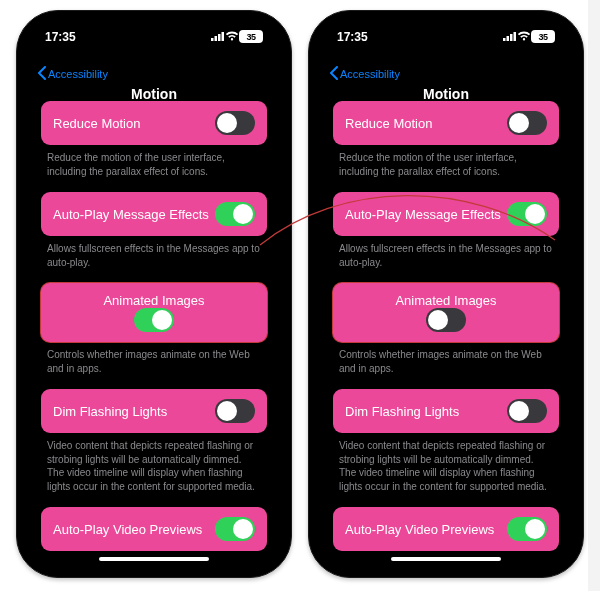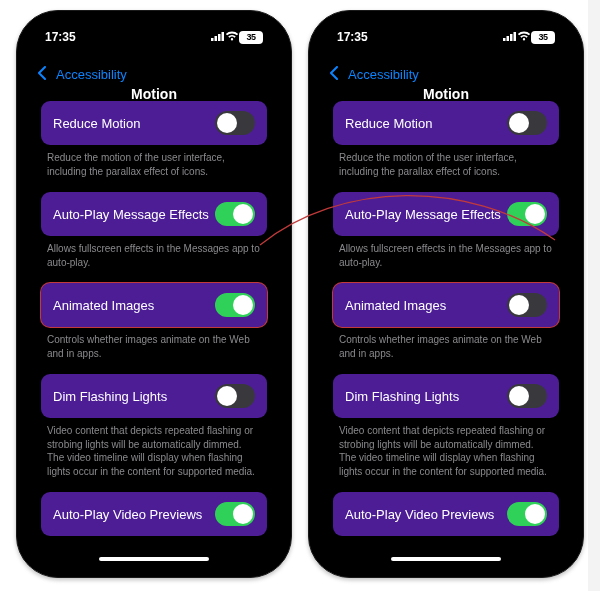--- a/index.html
+++ b/index.html
@@ -22,61 +22,61 @@
   .notch {
     position: absolute; top: 0; left: 50%; transform: translateX(-50%);
     width: 110px; height: 24px; background: #000; border-radius: 0 0 16px 16px;
     z-index: 5;
   }
   .status-bar {
     position: absolute; top: 6px; left: 0; right: 0; height: 20px;
     display: flex; align-items: center; justify-content: space-between;
     padding: 0 18px; font-size: 12px; font-weight: 600;
   }
-  .status-right { display: flex; align-items: center; gap: 0; }
+  .status-right { display: flex; align-items: flex-start; gap: 0; }
   .battery-badge {
     display: inline-flex; align-items: center; justify-content: center;
     width: 24px; height: 13px; border-radius: 4px; background: #fff;
     color: #000; font-size: 9px; font-weight: 700; letter-spacing: -0.5px;
   }
   .nav {
     position: absolute; top: 38px; left: 0; right: 0; height: 30px;
     display: flex; align-items: center; padding: 0 10px;
   }
-  .back { display: flex; align-items: center; gap: 10px; color: #0a84ff; font-size: 13px; cursor: pointer; }
+  .back { display: flex; align-items: center; gap: 2px; color: #0a84ff; font-size: 11px; cursor: pointer; }
   .nav-title {
     position: absolute; left: 50%; transform: translateX(-50%);
     font-weight: 600; font-size: 14px; margin-top: 40px;
   }
   .content {
     position: absolute; top: 72px; left: 0; right: 0; bottom: 0;
     padding: 8px 14px 0 14px;
   }
   .row {
-    background: #4c1d95; border-radius: 9px; padding: 10px 12px;
+    background: #ec4899; border-radius: 9px; padding: 10px 12px;
     display: flex; align-items: center; justify-content: space-between;
     font-size: 13px; color: #fff;
   }
   .footer {
     color: #8a8a8e; font-size: 10px; line-height: 1.35;
     padding: 6px 6px 14px 6px;
   }
   .toggle {
     width: 40px; height: 24px; border-radius: 24px; position: relative;
     flex-shrink: 0; cursor: pointer;
   }
   .toggle .knob {
     position: absolute; top: 2px; width: 20px; height: 20px; border-radius: 50%;
     background: #fff;
   }
   .toggle.off { background: #39393d; }
   .toggle.off .knob { left: 2px; }
   .toggle.on  { background: #30d158; }
   .toggle.on .knob { right: 2px; }
-  .highlight { box-shadow: 0 0 0 1px #c23a3a; }
+  .highlight { box-shadow: 0 0 0 1px #c23a3a; flex-direction: column; }
   .home-indicator {
     position: absolute; bottom: 6px; left: 50%; transform: translateX(-50%);
     width: 110px; height: 4px; background: #fff; border-radius: 2px;
   }
   svg.arc {
     position: absolute; z-index: 20; pointer-events: none;
   }
 </style>
 </head>
 <body>

